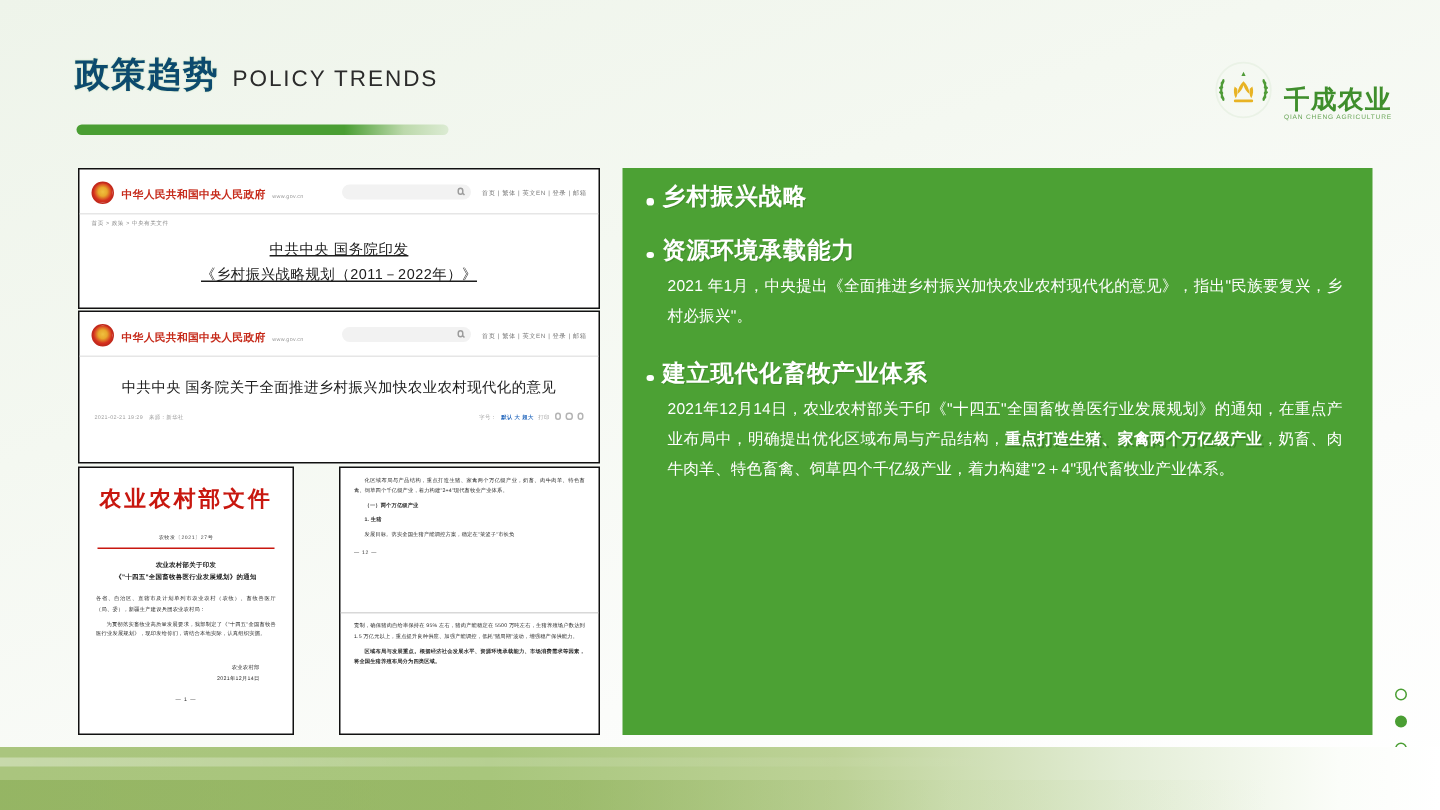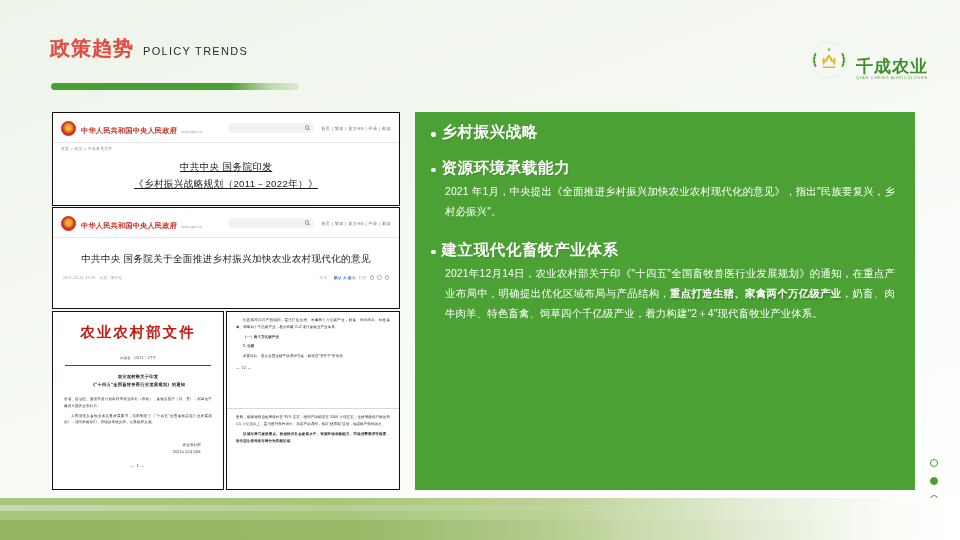--- a/index.html
+++ b/index.html
@@ -7,45 +7,45 @@
   body {
     font-family:"Liberation Sans", sans-serif;
     background:linear-gradient(160deg,#eef4ea 0%,#f4f8f1 35%,#fbfcfa 70%,#ffffff 100%);
     position:relative;
   }
 
   
   .hdr { position:absolute; left:0; top:0; width:960px; height:96px; }
   .hdr-title-wrap { position:absolute; left:50px; top:38px; display:flex; align-items:flex-end; gap:9px; }
   .hdr-cn {
-    font-size:20px; font-weight:bold; color:#ef4444; letter-spacing:1px;
+    font-size:23px; font-weight:bold; color:#0c4a6e; letter-spacing:1px;
     line-height:1; text-shadow:0 0 1px rgba(74,158,51,.4);
   }
   .hdr-en {
-    font-size:11px; color:#2b2b2b; letter-spacing:1.3px; line-height:1;
+    font-size:15px; color:#2b2b2b; letter-spacing:1.3px; line-height:1;
     padding-bottom:1px;
   }
   .hdr-rule { position:absolute; left:51px; top:83px; width:248px; height:7px; border-radius:4px;
     background:linear-gradient(90deg,#4a9e33 0%,#4a9e33 72%,#bcd9ab 88%,#dcebd3 100%); }
 
   
   .logo { position:absolute; right:32px; top:40px; display:flex; align-items:flex-end; gap:7px; }
   .logo-mark { width:40px; height:40px; position:relative; }
   .logo-txt { display:flex; flex-direction:column; gap:1px; }
   .logo-cn { font-size:17px; font-weight:bold; color:#3f8e2c; letter-spacing:1px; line-height:1; }
   .logo-en { font-size:4.4px; color:#6aa558; letter-spacing:.55px; line-height:1; }
 
   
   .docs { position:absolute; left:52px; top:112px; width:348px; height:378px; }
   .doc {
     position:absolute; background:#fff; border:1px solid #111; overflow:hidden;
   }
   .doc-a { left:0; top:0; width:348px; height:94px; }
   .doc-b { left:0; top:95px; width:348px; height:102px; }
-  .doc-c { left:0; top:199px; width:172px; height:179px; }
+  .doc-c { left:0; top:199px; width:144px; height:179px; }
   .doc-d { left:174px; top:199px; width:174px; height:179px; }
 
   
   .gov-bar { display:flex; align-items:center; padding:6px 8px 5px 8px; border-bottom:1px solid #e6e6e6; }
   .gov-seal {
     width:15px; height:15px; border-radius:50%; flex:0 0 auto;
     background:radial-gradient(circle at 50% 45%,#f0c040 0%,#e8a82c 30%,#d4301f 62%,#b9231a 100%);
     border:1px solid #c22a1c;
   }
   .gov-name { margin-left:5px; }

